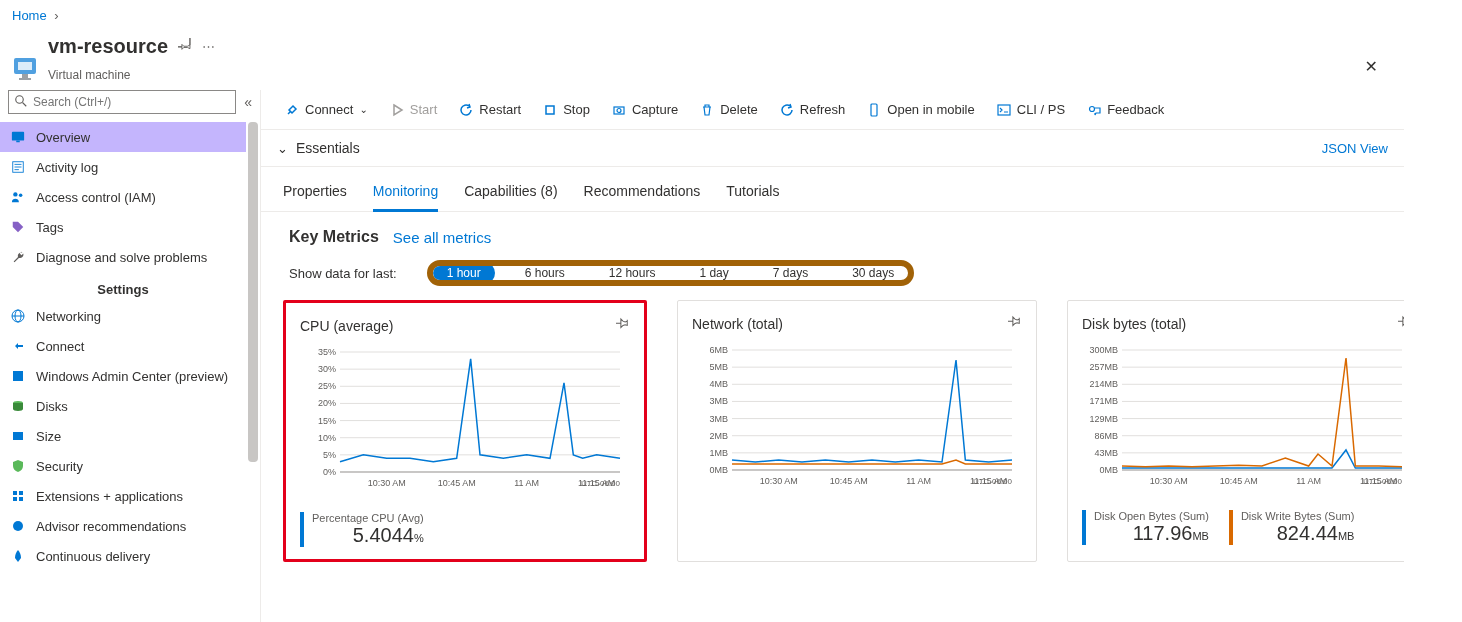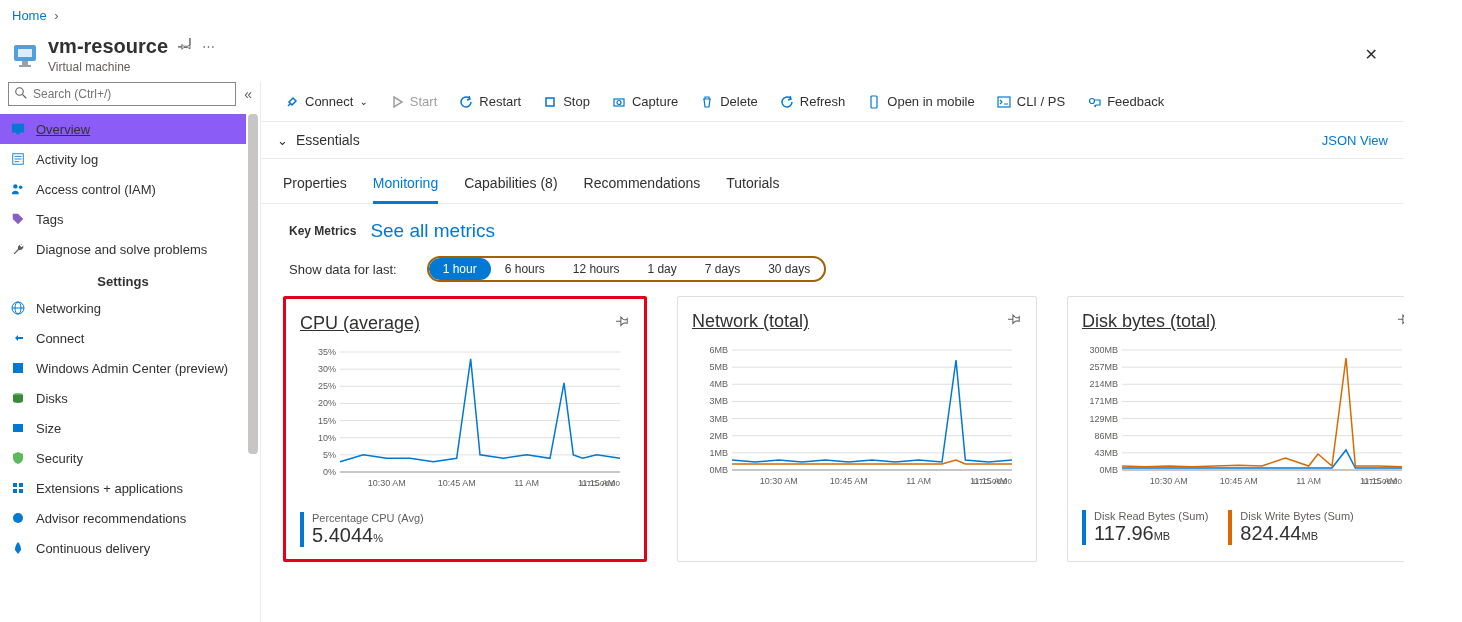--- a/index.html
+++ b/index.html
@@ -3,41 +3,41 @@
 <meta charset="utf-8">
 <style>
   * { box-sizing: border-box; }
   html, body { margin: 0; padding: 0; font-family: "Segoe UI", Arial, sans-serif; font-size: 13px; color: #323130; background: #fff; }
   a { color: #0078d4; text-decoration: none; }
   .page { width: 1404px; height: 622px; display: flex; flex-direction: column; position: relative; overflow: hidden; }
 
   .breadcrumb { padding: 8px 12px; font-size: 13px; }
   .breadcrumb .sep { color: #605e5c; padding: 0 4px; }
 
-  .header { display: flex; align-items: center; padding: 4px 12px 8px 12px; }
+  .header { display: flex; align-items: flex-end; padding: 4px 12px 8px 12px; }
   .header .vm-icon { width: 26px; height: 26px; margin-right: 10px; margin-top: 2px; display:inline-flex; align-items:center; justify-content:center;}
   .header .title-block { display: flex; flex-direction: column; }
   .header .title-row { display: flex; align-items: center; gap: 10px; }
   .header .title { font-size: 20px; font-weight: 600; }
-  .header .subtitle { font-size: 12px; color: #605e5c; margin-top: 2px; }
+  .header .subtitle { font-size: 12px; color: #605e5c; margin-top: 10px; }
   .header .pin-ico, .header .more-ico { color: #605e5c; cursor: pointer; }
   .header .close { margin-left: auto; padding: 6px 14px; cursor: pointer; font-size: 16px; color:#323130; }
 
   .body { flex: 1; display: flex; min-height: 0; }
 
   .left-pane { width: 260px; border-right: 0; display: flex; flex-direction: column; position:relative; }
   .search-row { display: flex; align-items: center; gap: 8px; padding: 0 8px 8px 8px; }
   .search-box { flex: 1; display: flex; align-items: center; border: 1px solid #8a8886; height: 24px; padding: 0 6px; background: #fff; }
   .search-box input { border: 0; outline: 0; flex: 1; font-size: 12px; }
   .collapse-btn { color: #605e5c; cursor: pointer; font-size: 14px; }
 
   .nav { flex: 1; overflow: hidden; position: relative; }
   .nav-inner { padding-right: 14px; }
   .nav-item { display: flex; align-items: center; gap: 10px; padding: 7px 10px; cursor: pointer; font-size: 13px; }
-  .nav-item.active { background: #8b5cf6; text-decoration: underline; }
+  .nav-item.active { background: #c4b5fd; }
   .nav-section { padding: 10px 10px 4px 10px; font-weight: 600; font-size: 13px; text-align: center; }
   .nav .ico { width: 16px; height: 16px; display:inline-flex; align-items:center; justify-content:center; }
   .scrollbar { position:absolute; right:2px; top:0; width:10px; height: 340px; background:#c8c6c4; border-radius:4px; }
 
   .right-pane { flex: 1; display: flex; flex-direction: column; border-left: 1px solid #edebe9; min-width:0; }
   .toolbar { display: flex; align-items: center; gap: 2px; padding: 8px 14px; border-bottom: 1px solid #edebe9; flex-wrap: nowrap; }
   .tb-btn { display: inline-flex; align-items: center; gap: 6px; padding: 4px 10px; cursor: pointer; font-size: 13px; color: #323130; border-radius: 2px; }
   .tb-btn .ico { color: #0078d4; display:inline-flex; }
   .tb-btn.disabled { color: #a19f9d; }
   .tb-btn.disabled .ico { color: #a19f9d; }
@@ -45,41 +45,41 @@
   .essentials-row { display: flex; align-items: center; padding: 10px 16px; border-bottom: 1px solid #edebe9; }
   .essentials-row .chev { margin-right: 8px; color:#323130; }
   .essentials-row .lbl { font-size: 14px; }
   .essentials-row .json { margin-left: auto; color:#0078d4; font-size:13px; cursor:pointer; }
 
   .tabs { display: flex; gap: 26px; padding: 10px 22px 0 22px; border-bottom: 1px solid #edebe9; }
   .tab { padding: 6px 0 10px 0; cursor: pointer; font-size: 14px; color: #323130; }
   .tab.active { color: #0078d4; border-bottom: 3px solid #0078d4; font-weight: 400; margin-bottom:-1px; }
 
   .metrics-head { display:flex; align-items:center; gap:14px; padding: 16px 28px 6px 28px; }
-  .metrics-head .h { font-weight:600; font-size:12px; }
-  .metrics-head .link { color:#0078d4; font-size:19px; cursor:pointer;text-align:center; }
+  .metrics-head .h { font-weight:600; font-size:16px; }
+  .metrics-head .link { color:#0078d4; font-size:15px; cursor:pointer;text-align:center; }
 
   .range-row { display:flex; align-items:center; gap:30px; padding: 8px 28px 14px 28px; }
   .range-row .lbl { font-size:13px; }
-  .range-pills { display:flex; border:2px solid #a16207; border-radius:14px; overflow:hidden; height:26px; align-items:center; }
+  .range-pills { display:flex; border:6px solid #a16207; border-radius:14px; overflow:hidden; height:26px; align-items:center;gap:16px; }
   .pill { padding: 4px 14px; font-size:12px; cursor:pointer; }
   .pill.active { background:#0078d4; color:#fff; border-radius:14px; }
 
   .cards { display:flex; gap:30px; padding: 0 22px; }
   .card { width: 370px; border:1px solid #e1dfdd; border-radius:2px; padding: 14px 14px 12px 14px; display:flex; flex-direction:column; position:relative; }
   .card.highlight { border:3px solid #e3001b; }
   .card-head { display:flex; align-items:center; }
-  .card-title { font-size:18px; font-weight:400;text-decoration:underline; }
+  .card-title { font-size:14px; font-weight:400; }
   .card-pin { margin-left:auto; color:#605e5c; cursor:pointer; }
   .chart { height: 160px; margin-top: 10px; }
   .legend-row { display:flex; gap:20px; margin-top:8px; }
   .legend { display:flex; gap:8px; }
   .legend .bar { width:4px; background:#0078d4; }
   .legend .bar.orange { background:#d96900; }
-  .legend .txt { display:flex; flex-direction:column; }
+  .legend .txt { display:flex; flex-direction:column;align-items:flex-end; }
   .legend .name { font-size:11px; color:#605e5c; }
   .legend .val { font-size:20px; font-weight:400; }
   .legend .unit { font-size:11px; }
 
   svg text { font-family: "Segoe UI", Arial, sans-serif; }
 </style>
 </head>
 <body>
 
 <div class="page">
@@ -496,21 +496,21 @@
                 <text x="296.66666666666663" y="142" text-anchor="middle" font-size="9" fill="#605e5c">11:15 AM</text>
                 <text x="320" y="142" text-anchor="end" font-size="8" fill="#605e5c">UTC-06:00</text>
                 <polyline points="40,126 63.33333333333333,126 86.66666666666666,126 110,126 133.33333333333331,126 156.66666666666669,126 180,126 203.33333333333334,126 226.66666666666666,126 250,126 264,108 273.33333333333337,126 296.66666666666663,126 320,126" fill="none" stroke="#0078d4" stroke-width="1.5"></polyline>
                 <polyline points="40,124 63.33333333333333,124.80000000000001 86.66666666666666,124 110,124.80000000000001 133.33333333333331,124 156.66666666666669,123.19999999999999 180,124 203.33333333333334,116 226.66666666666666,124 236,112 250,124 264,15.999999999999998 273.33333333333337,124 296.66666666666663,124 320,124.80000000000001" fill="none" stroke="#d96900" stroke-width="1.5"></polyline>
                 <line x1="40" y1="128" x2="320" y2="128" stroke="#a19f9d" stroke-width="1"></line>
               </svg></div>
           <div class="legend-row">
             <div class="legend">
               <div class="bar"></div>
               <div class="txt">
-                <span class="name">Disk Read Bytes (Sum)</span>
+                <span class="name">Disk Open Bytes (Sum)</span>
                 <span><span class="val">117.96</span><span class="unit">MB</span></span>
               </div>
             </div>
             <div class="legend">
               <div class="bar orange"></div>
               <div class="txt">
                 <span class="name">Disk Write Bytes (Sum)</span>
                 <span><span class="val">824.44</span><span class="unit">MB</span></span>
               </div>
             </div>

